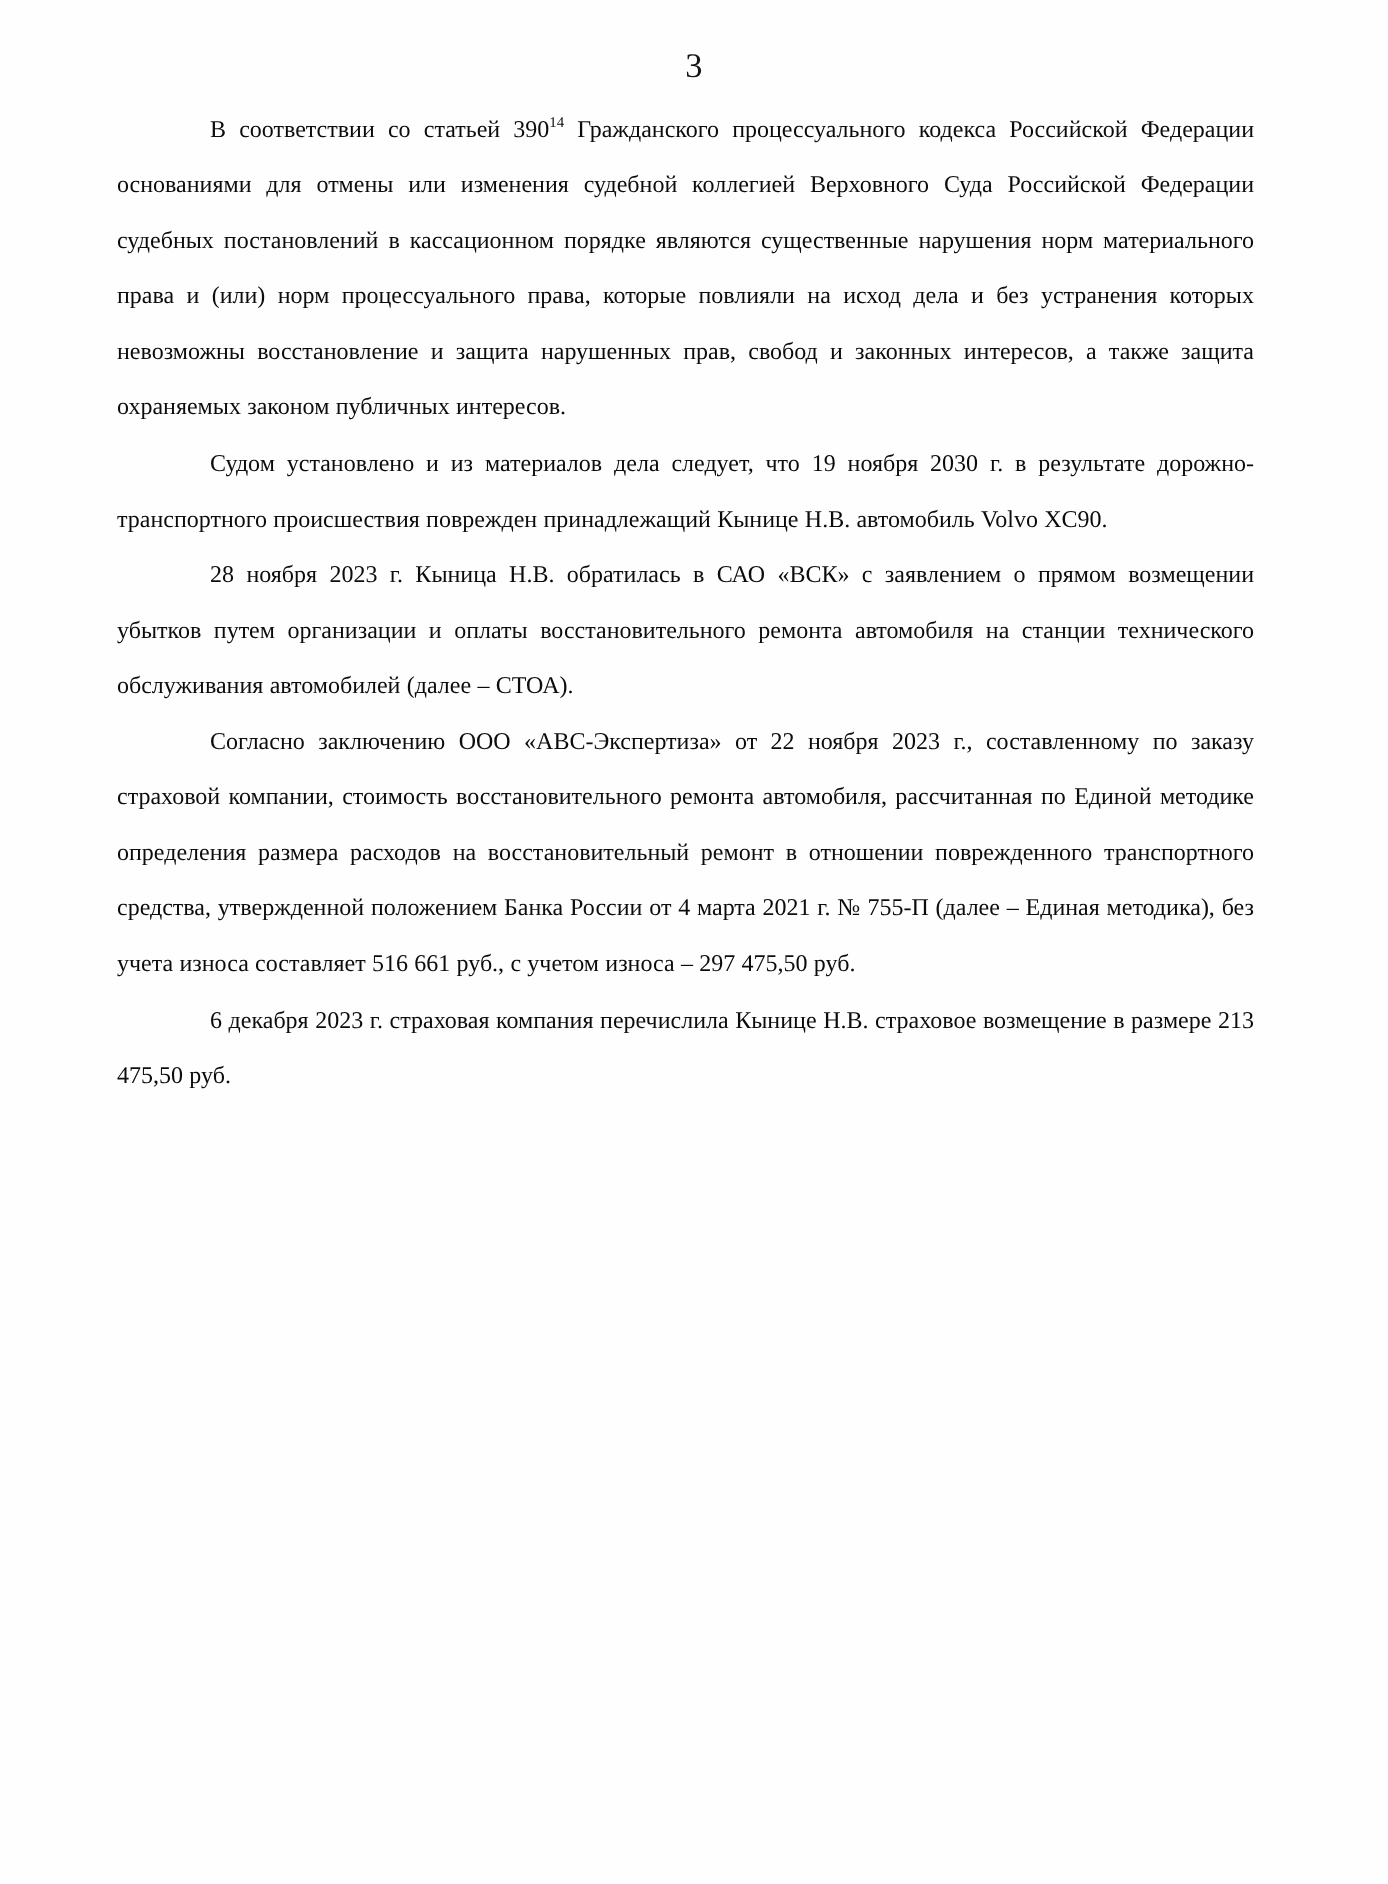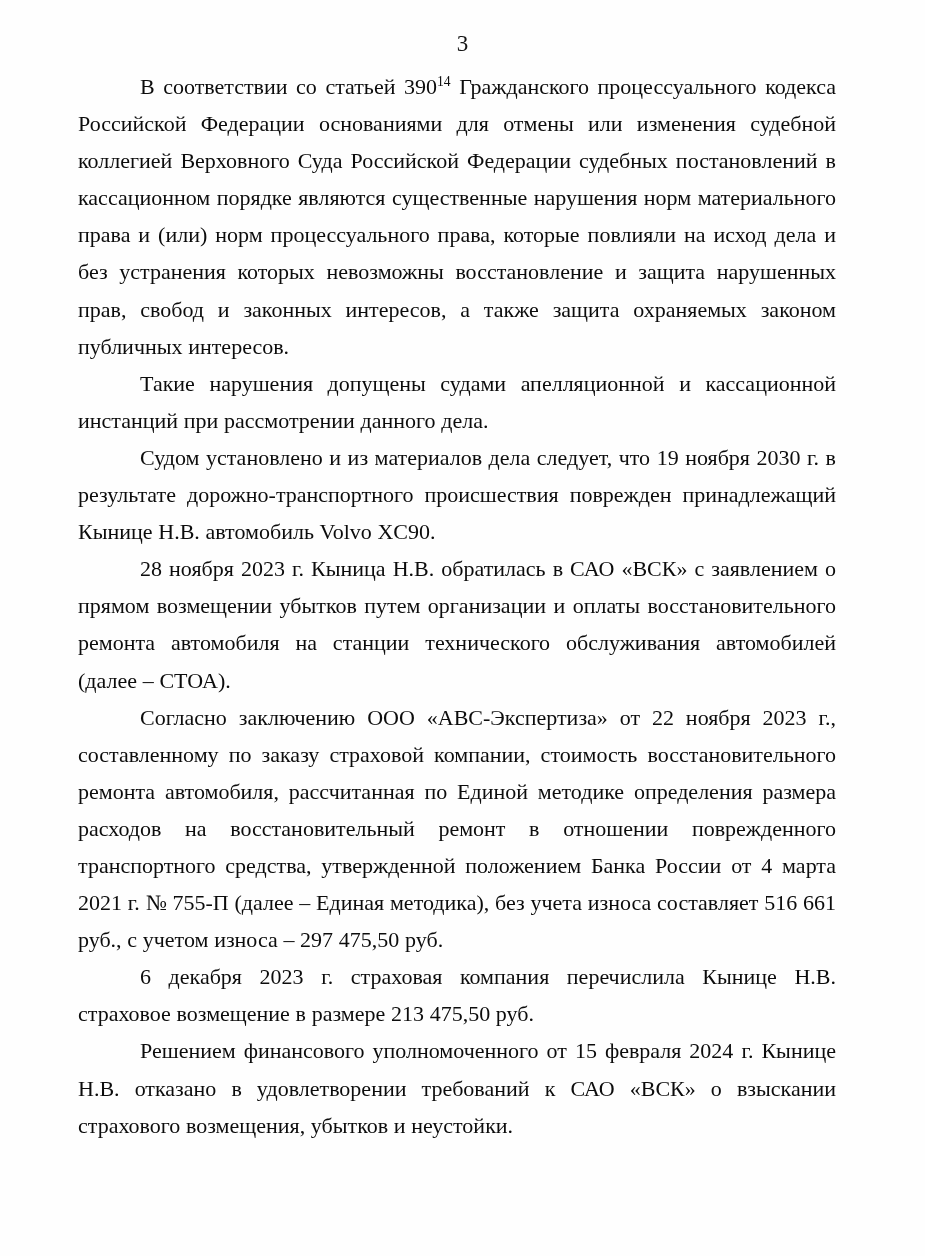--- a/index.html
+++ b/index.html
@@ -32,21 +32,21 @@
     position: absolute;
     top: 68px;
     left: 78px;
     width: 770px;
   }
   .para {
     margin: 0 12px 0 0;
     text-indent: 62px;
     text-align: justify;
     text-justify: inter-word;
-    font-size: 22px;
+    font-size: 16px;
     line-height: 37.1px;
     hyphens: none;
     word-spacing: 0.2px;
   }
   
   .para.force-last-justify {
     text-align-last: justify;
   }
   .para.natural-last {
     text-align-last: left;
@@ -61,27 +61,25 @@
 <body>
 
 <div class="page">
 
   <div class="page-number">3</div>
 
   <div class="body-text">
 
     <p class="para natural-last"><span>В соответствии со статьей 390</span><sup>14</sup><span> Гражданского процессуального кодекса Российской Федерации основаниями для отмены или изменения судебной коллегией Верховного Суда Российской Федерации судебных постановлений в кассационном порядке являются существенные нарушения норм материального права и (или) норм процессуального права, которые повлияли на исход дела и без устранения которых невозможны восстановление и защита нарушенных прав, свобод и законных интересов, а также защита охраняемых законом публичных интересов.</span></p>
 
-    <p class="para natural-last">Такие нарушения допущены судами апелляционной и кассационной инстанций при рассмотрении данного дела.</p>
 
     <p class="para natural-last">Судом установлено и из материалов дела следует, что 19 ноября 2030 г. в результате дорожно-транспортного происшествия поврежден принадлежащий Кынице Н.В. автомобиль Volvo XC90.</p>
 
     <p class="para natural-last">28 ноября 2023 г. Кыница Н.В. обратилась в САО «ВСК» с заявлением о прямом возмещении убытков путем организации и оплаты восстановительного ремонта автомобиля на станции технического обслуживания автомобилей (далее – СТОА).</p>
 
     <p class="para natural-last">Согласно заключению ООО «АВС-Экспертиза» от 22 ноября 2023 г., составленному по заказу страховой компании, стоимость восстановительного ремонта автомобиля, рассчитанная по Единой методике определения размера расходов на восстановительный ремонт в отношении поврежденного транспортного средства, утвержденной положением Банка России от 4 марта 2021 г. № 755-П (далее – Единая методика), без учета износа составляет 516 661 руб., с учетом износа – 297 475,50 руб.</p>
 
     <p class="para natural-last">6 декабря 2023 г. страховая компания перечислила Кынице Н.В. страховое возмещение в размере 213 475,50 руб.</p>
 
-    <p class="para natural-last">Решением финансового уполномоченного от 15 февраля 2024 г. Кынице Н.В. отказано в удовлетворении требований к САО «ВСК» о взыскании страхового возмещения, убытков и неустойки.</p>
 
 
   </div>
 </div>
 
 </body></html>

